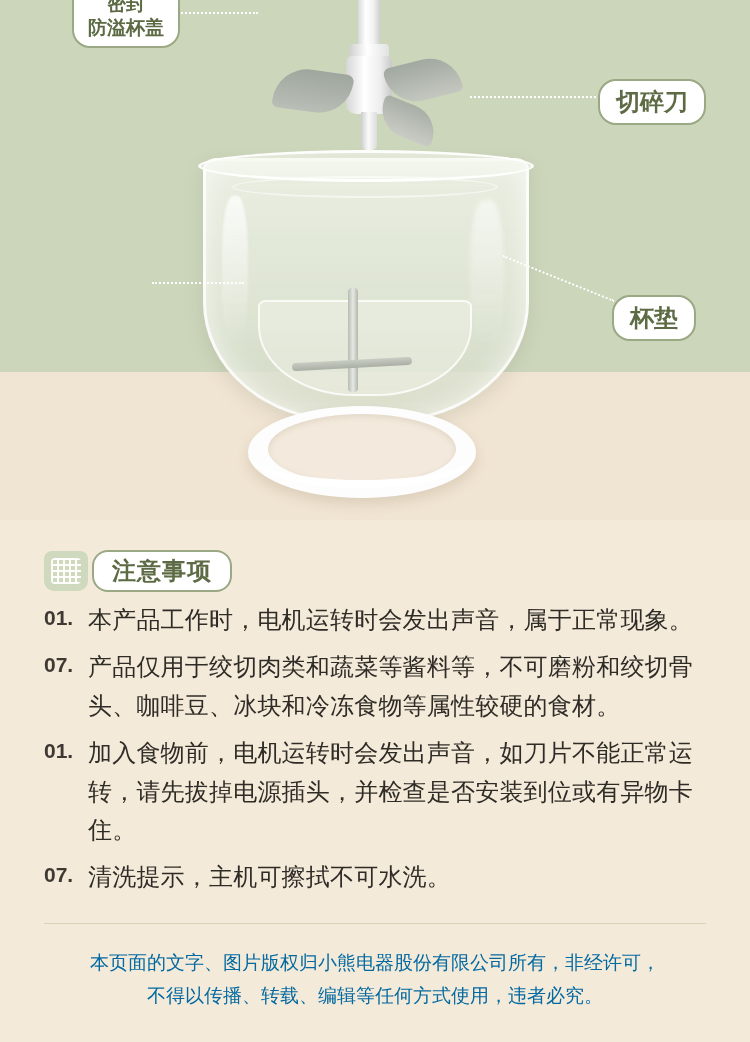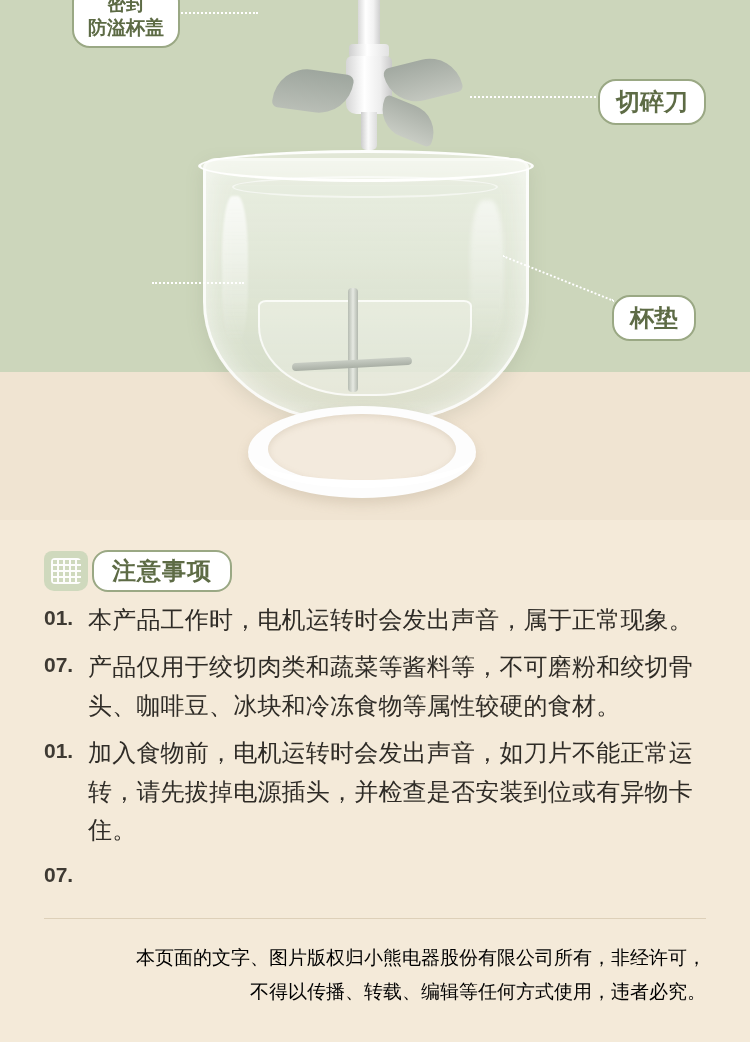--- a/index.html
+++ b/index.html
@@ -327,23 +327,22 @@
 
   
   .footer {
     margin: 26px 44px 0 44px;
     border-top: 1px solid #ddd0b9;
     padding-top: 22px;
     text-align: center;
   }
   .footer-line {
     font-size: 19px;
-    color: #000000;
+    color: #0369a1;
     line-height: 1.75;
-    text-align: right;
   }
 </style>
 </head>
 <body>
 
 <div class="scene">
   <div class="scene-bg-top"></div>
   <div class="scene-bg-bottom"></div>
 
   <div class="shaft"></div>
@@ -397,20 +396,21 @@
     <li class="notice-item">
       <span class="notice-num">07.</span>
       <span class="notice-text">产品仅用于绞切肉类和蔬菜等酱料等，不可磨粉和绞切骨头、咖啡豆、冰块和冷冻食物等属性较硬的食材。</span>
     </li>
     <li class="notice-item">
       <span class="notice-num">01.</span>
       <span class="notice-text">加入食物前，电机运转时会发出声音，如刀片不能正常运转，请先拔掉电源插头，并检查是否安装到位或有异物卡住。</span>
     </li>
     <li class="notice-item">
       <span class="notice-num">07.</span>
+      <span class="notice-text">清洗提示，主机可擦拭不可水洗。</span>
     </li>
   </ul>
 </div>
 
 <div class="footer">
   <div class="footer-line">本页面的文字、图片版权归小熊电器股份有限公司所有，非经许可，</div>
   <div class="footer-line">不得以传播、转载、编辑等任何方式使用，违者必究。</div>
 </div>
 
 </body></html>

